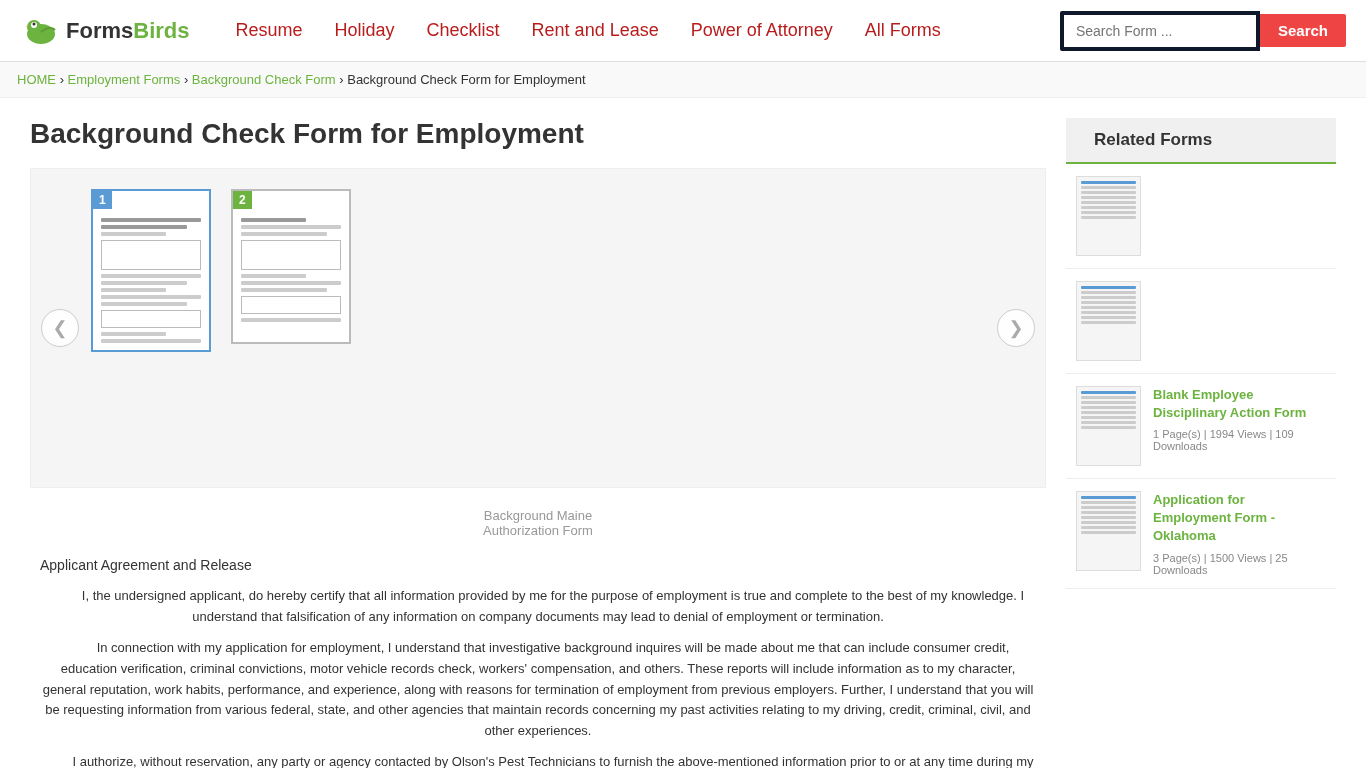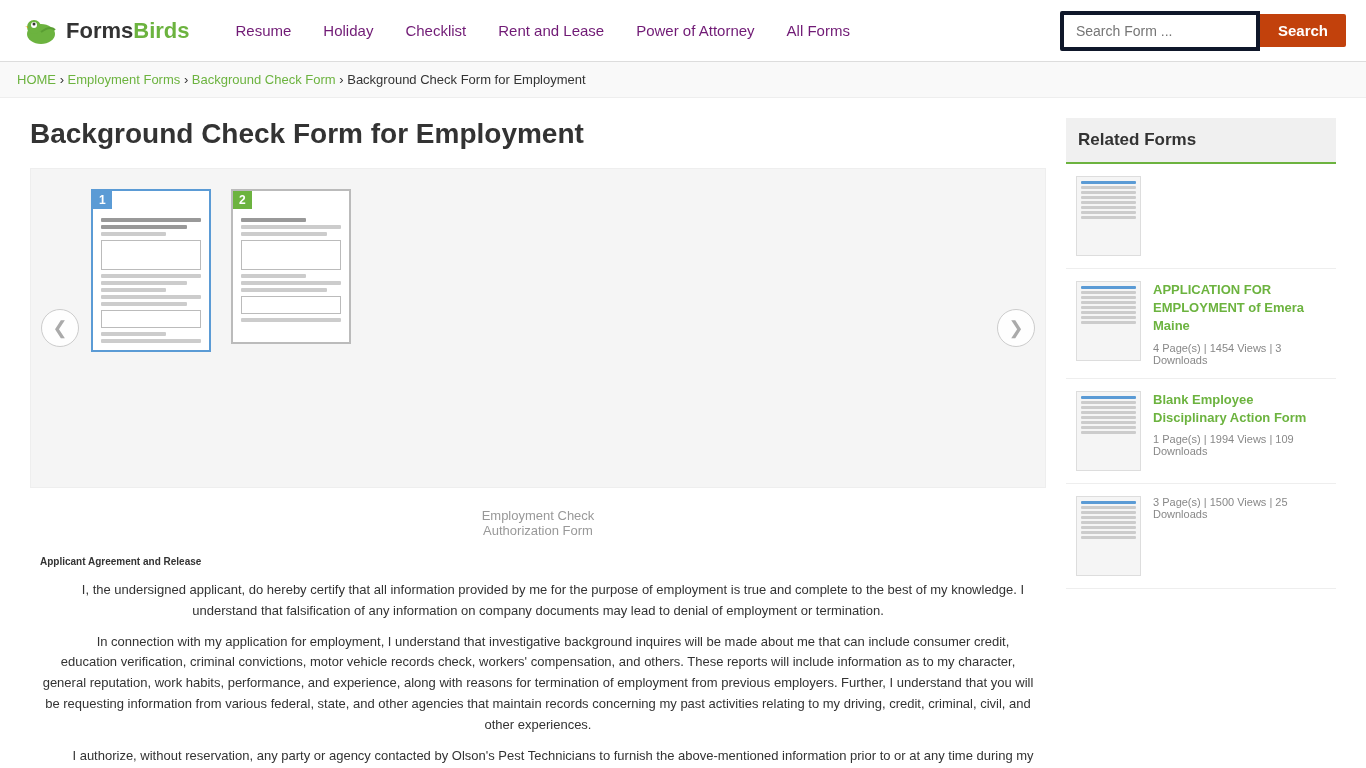--- a/index.html
+++ b/index.html
@@ -31,41 +31,41 @@
     }
     #logo-text span.birds { color: #6cb33f; }
     nav {
       display: flex;
       align-items: center;
       gap: 0;
       flex: 1;
     }
     nav a {
       text-decoration: none;
-      color: #701a75;
-      font-size: 15px;
+      color: #b91c1c;
+      font-size: 18px;
       padding: 0 16px;
       white-space: nowrap;
     }
     #search-area {
       display: flex;
       align-items: center;
       margin-left: auto;
     }
     #search-input {
       border: 4px solid #0f172a;
       padding: 8px 12px;
       font-size: 14px;
       width: 200px;
       outline: none;
       border-radius: 2px 0 0 2px;
       color: #999;
     }
     #search-button {
-      background: #c2410c;
+      background: #ef4444;
       color: #fff;
       border: none;
       padding: 8px 18px;
       font-size: 15px;
       font-weight: bold;
       cursor: pointer;
       border-radius: 0 2px 2px 0;
       white-space: nowrap;
     }
 
@@ -180,40 +180,40 @@
       color: #999;
       font-size: 13px;
       margin-bottom: 16px;
     }
     #form-text-content {
       font-size: 13px;
       line-height: 1.6;
       color: #333;
     }
     #form-text-content h3 {
-      font-size: 10px;
+      font-size: 14px;
       margin-bottom: 10px;
-      font-weight: bold;
+      font-weight: normal;
     }
     #form-text-content p {
       margin-bottom: 10px;
       text-indent: 30px;
       text-align: center;
     }
 
     
     #sidebar {
       width: 270px;
       flex-shrink: 0;
     }
     #related-forms-title {
       font-size: 17px;
       font-weight: bold;
       color: #333;
-      padding: 12px 12px;
+      padding: 12px 28px;
       background: #f0f0f0;
       border-bottom: 2px solid #6cb33f;
       margin-bottom: 0;
     }
     .related-form-item {
       display: flex;
       align-items: flex-start;
       padding: 12px 10px;
       border-bottom: 1px solid #eee;
       gap: 12px;
@@ -327,21 +327,21 @@
           <div class="thumb-box" style="height:18px;"></div>
           <div class="thumb-line"></div>
         </div>
       </div>
 
       <button class="next-btn">❯</button>
     </div>
 
     <div id="form-info-area">
       <div id="form-subtitle">
-        <span>Employment Check</span><br>
+        <span>Background Maine</span><br>
         <span>Authorization Form</span>
       </div>
       <div id="form-text-content">
         <h3>Applicant Agreement and Release</h3>
         <p>I, the undersigned applicant, do hereby certify that all information provided by me for the purpose of employment is true and complete to the best of my knowledge. I understand that falsification of any information on company documents may lead to denial of employment or termination.</p>
         <p>In connection with my application for employment, I understand that investigative background inquires will be made about me that can include consumer credit, education verification, criminal convictions, motor vehicle records check, workers' compensation, and others. These reports will include information as to my character, general reputation, work habits, performance, and experience, along with reasons for termination of employment from previous employers. Further, I understand that you will be requesting information from various federal, state, and other agencies that maintain records concerning my past activities relating to my driving, credit, criminal, civil, and other experiences.</p>
         <p>
           <span>I authorize, without reservation, any party or agency contacted by Olson's Pest Technicians to furnish the above-mentioned information prior to or at any time during my employment. </span>
         </p>
 
@@ -369,24 +369,20 @@
           <div class="related-thumb">
             <div class="r-line blue"></div>
             <div class="r-line"></div>
             <div class="r-line"></div>
             <div class="r-line"></div>
             <div class="r-line"></div>
             <div class="r-line"></div>
             <div class="r-line"></div>
             <div class="r-line"></div>
           </div>
-          <div class="related-form-info">
-            <div class="related-form-name">APPLICATION FOR EMPLOYMENT of Emera Maine</div>
-            <div class="related-form-meta">4 Page(s) | 1454 Views | 3 Downloads</div>
-          </div>
         </div>
         <div class="related-form-item">
           <div class="related-thumb">
             <div class="r-line blue"></div>
             <div class="r-line"></div>
             <div class="r-line"></div>
             <div class="r-line"></div>
             <div class="r-line"></div>
             <div class="r-line"></div>
             <div class="r-line"></div>
@@ -402,18 +398,19 @@
             <div class="r-line blue"></div>
             <div class="r-line"></div>
             <div class="r-line"></div>
             <div class="r-line"></div>
             <div class="r-line"></div>
             <div class="r-line"></div>
             <div class="r-line"></div>
             <div class="r-line"></div>
           </div>
           <div class="related-form-info">
+            <div class="related-form-name">Application for Employment Form - Oklahoma</div>
             <div class="related-form-meta">3 Page(s) | 1500 Views | 25 Downloads</div>
           </div>
         </div>
       </div>
   </div>
 </div>
 
 </body></html>

